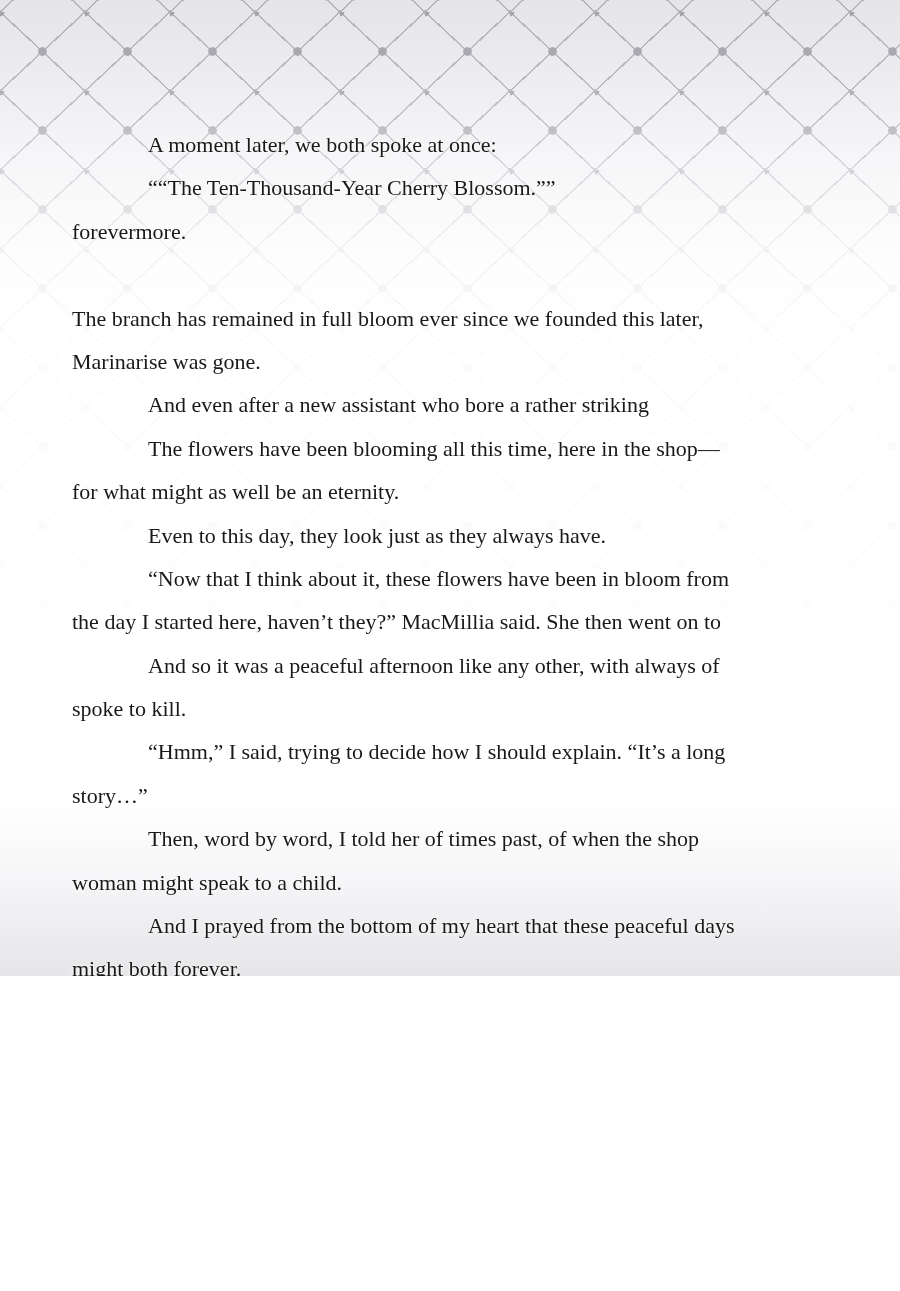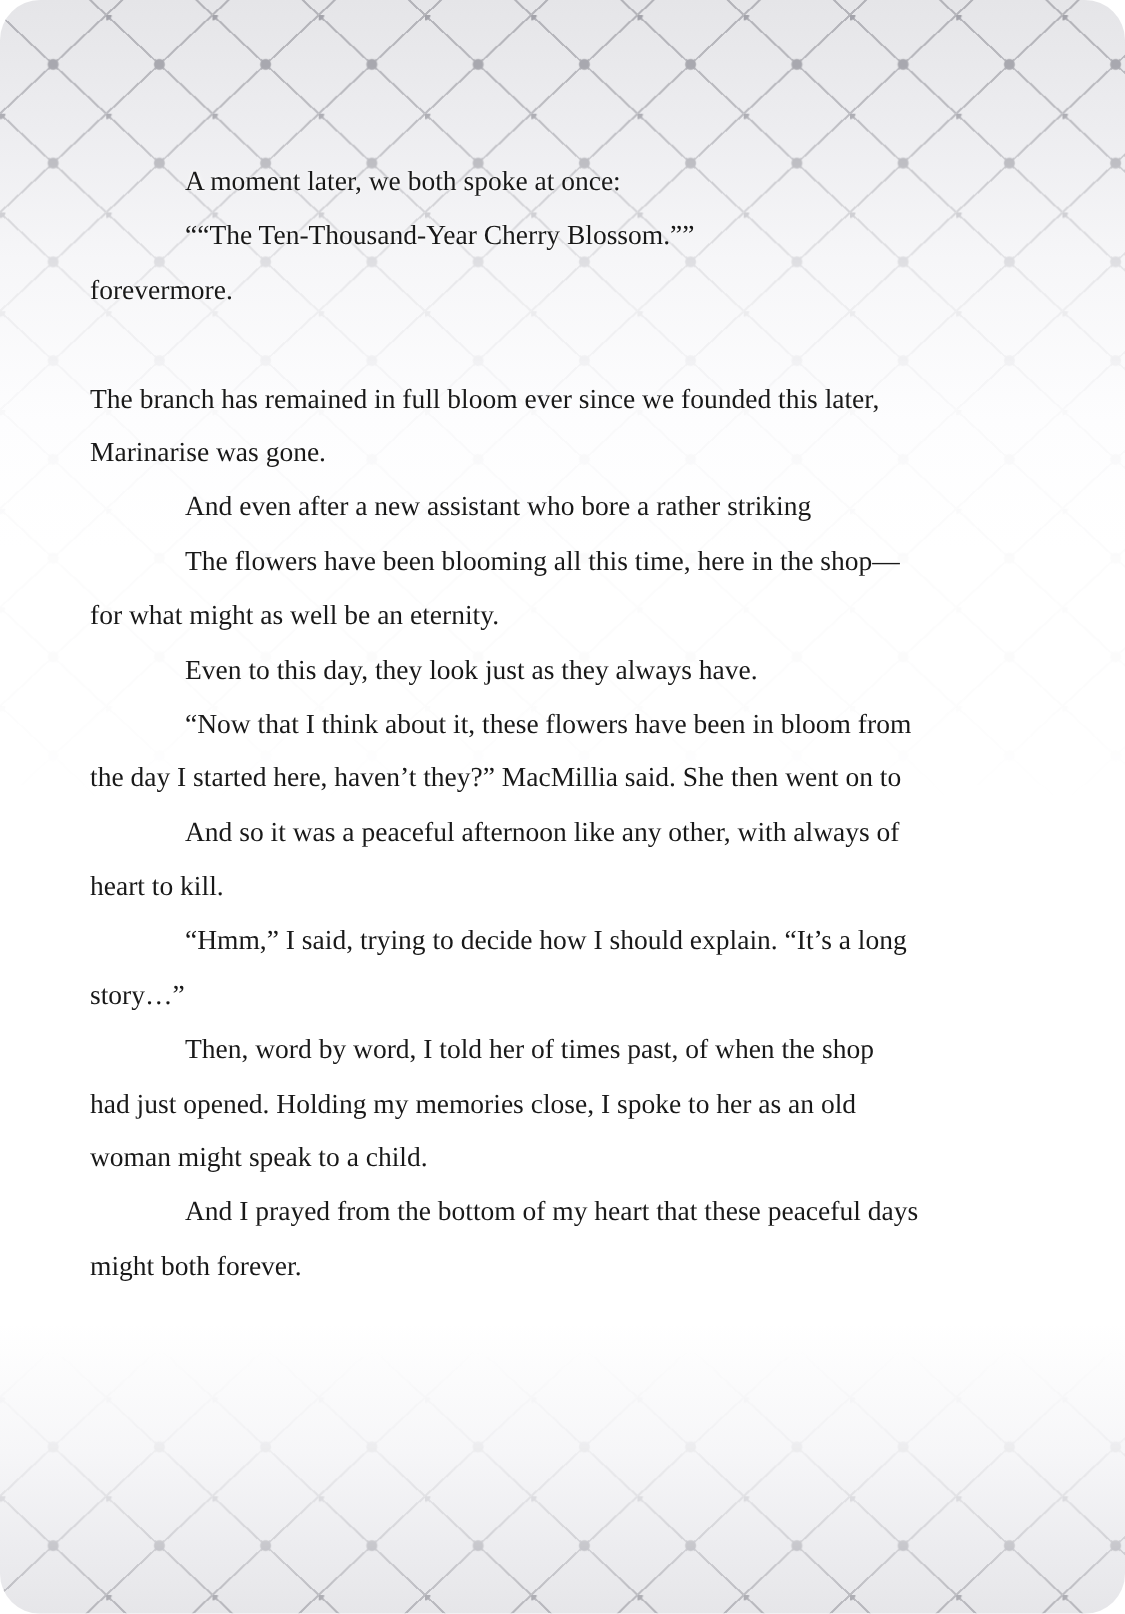--- a/index.html
+++ b/index.html
@@ -3,27 +3,26 @@
 <meta charset="utf-8">
 <style>
   html, body {
     margin: 0;
     padding: 0;
     background: #ffffff;
   }
   .screen {
     position: relative;
     width: 900px;
-    height: 1291px;
+    height: 976px;
     overflow: hidden;
     background: linear-gradient(to bottom,
       #e5e5e8 0%, #ededf0 8%, #f6f6f8 16%, #fdfdfe 26%,
       #ffffff 34%, #ffffff 82%, #f6f6f8 90%, #ececef 96%, #e6e6e9 100%);
     font-family: "Liberation Serif", "DejaVu Serif", serif;
-    border-radius: 32px;
   }
   
   .pattern {
     position: absolute;
     inset: 0;
     background-image:
       radial-gradient(circle at 0px 0px,        #9e9ea5 3.8px, rgba(158,158,165,0) 4.9px),
       radial-gradient(circle at 42.5px 39.5px,  #9e9ea5 3.8px, rgba(158,158,165,0) 4.9px),
       linear-gradient( 42.92deg, rgba(176,176,182,0) calc(50% - 0.8px), #b0b0b6 calc(50% - 0.8px), #b0b0b6 calc(50% + 0.8px), rgba(176,176,182,0) calc(50% + 0.8px)),
       linear-gradient(137.08deg, rgba(176,176,182,0) calc(50% - 0.8px), #b0b0b6 calc(50% - 0.8px), #b0b0b6 calc(50% + 0.8px), rgba(176,176,182,0) calc(50% + 0.8px));
@@ -72,22 +71,21 @@
     <div class="line"></div>
     <div class="line">The branch has remained in full bloom ever since we founded this later,</div>
     <div class="line">Marinarise was gone.</div>
     <div class="line indent">And even after a new assistant who bore a rather striking</div>
     <div class="line indent">The flowers have been blooming all this time, here in the shop—</div>
     <div class="line">for what might as well be an eternity.</div>
     <div class="line indent">Even to this day, they look just as they always have.</div>
     <div class="line indent">“Now that I think about it, these flowers have been in bloom from</div>
     <div class="line">the day I started here, haven’t they?” MacMillia said. She then went on to</div>
     <div class="line indent">And so it was a peaceful afternoon like any other, with always of</div>
-    <div class="line">heart to kill.</div>
+    <div class="line">spoke to kill.</div>
     <div class="line indent">“Hmm,” I said, trying to decide how I should explain. “It’s a long</div>
     <div class="line">story…”</div>
     <div class="line indent">Then, word by word, I told her of times past, of when the shop</div>
-    <div class="line">had just opened. Holding my memories close, I spoke to her as an old</div>
     <div class="line">woman might speak to a child.</div>
     <div class="line indent">And I prayed from the bottom of my heart that these peaceful days</div>
     <div class="line">might both forever.</div>
   </div>
 </div>
 
 </body></html>

